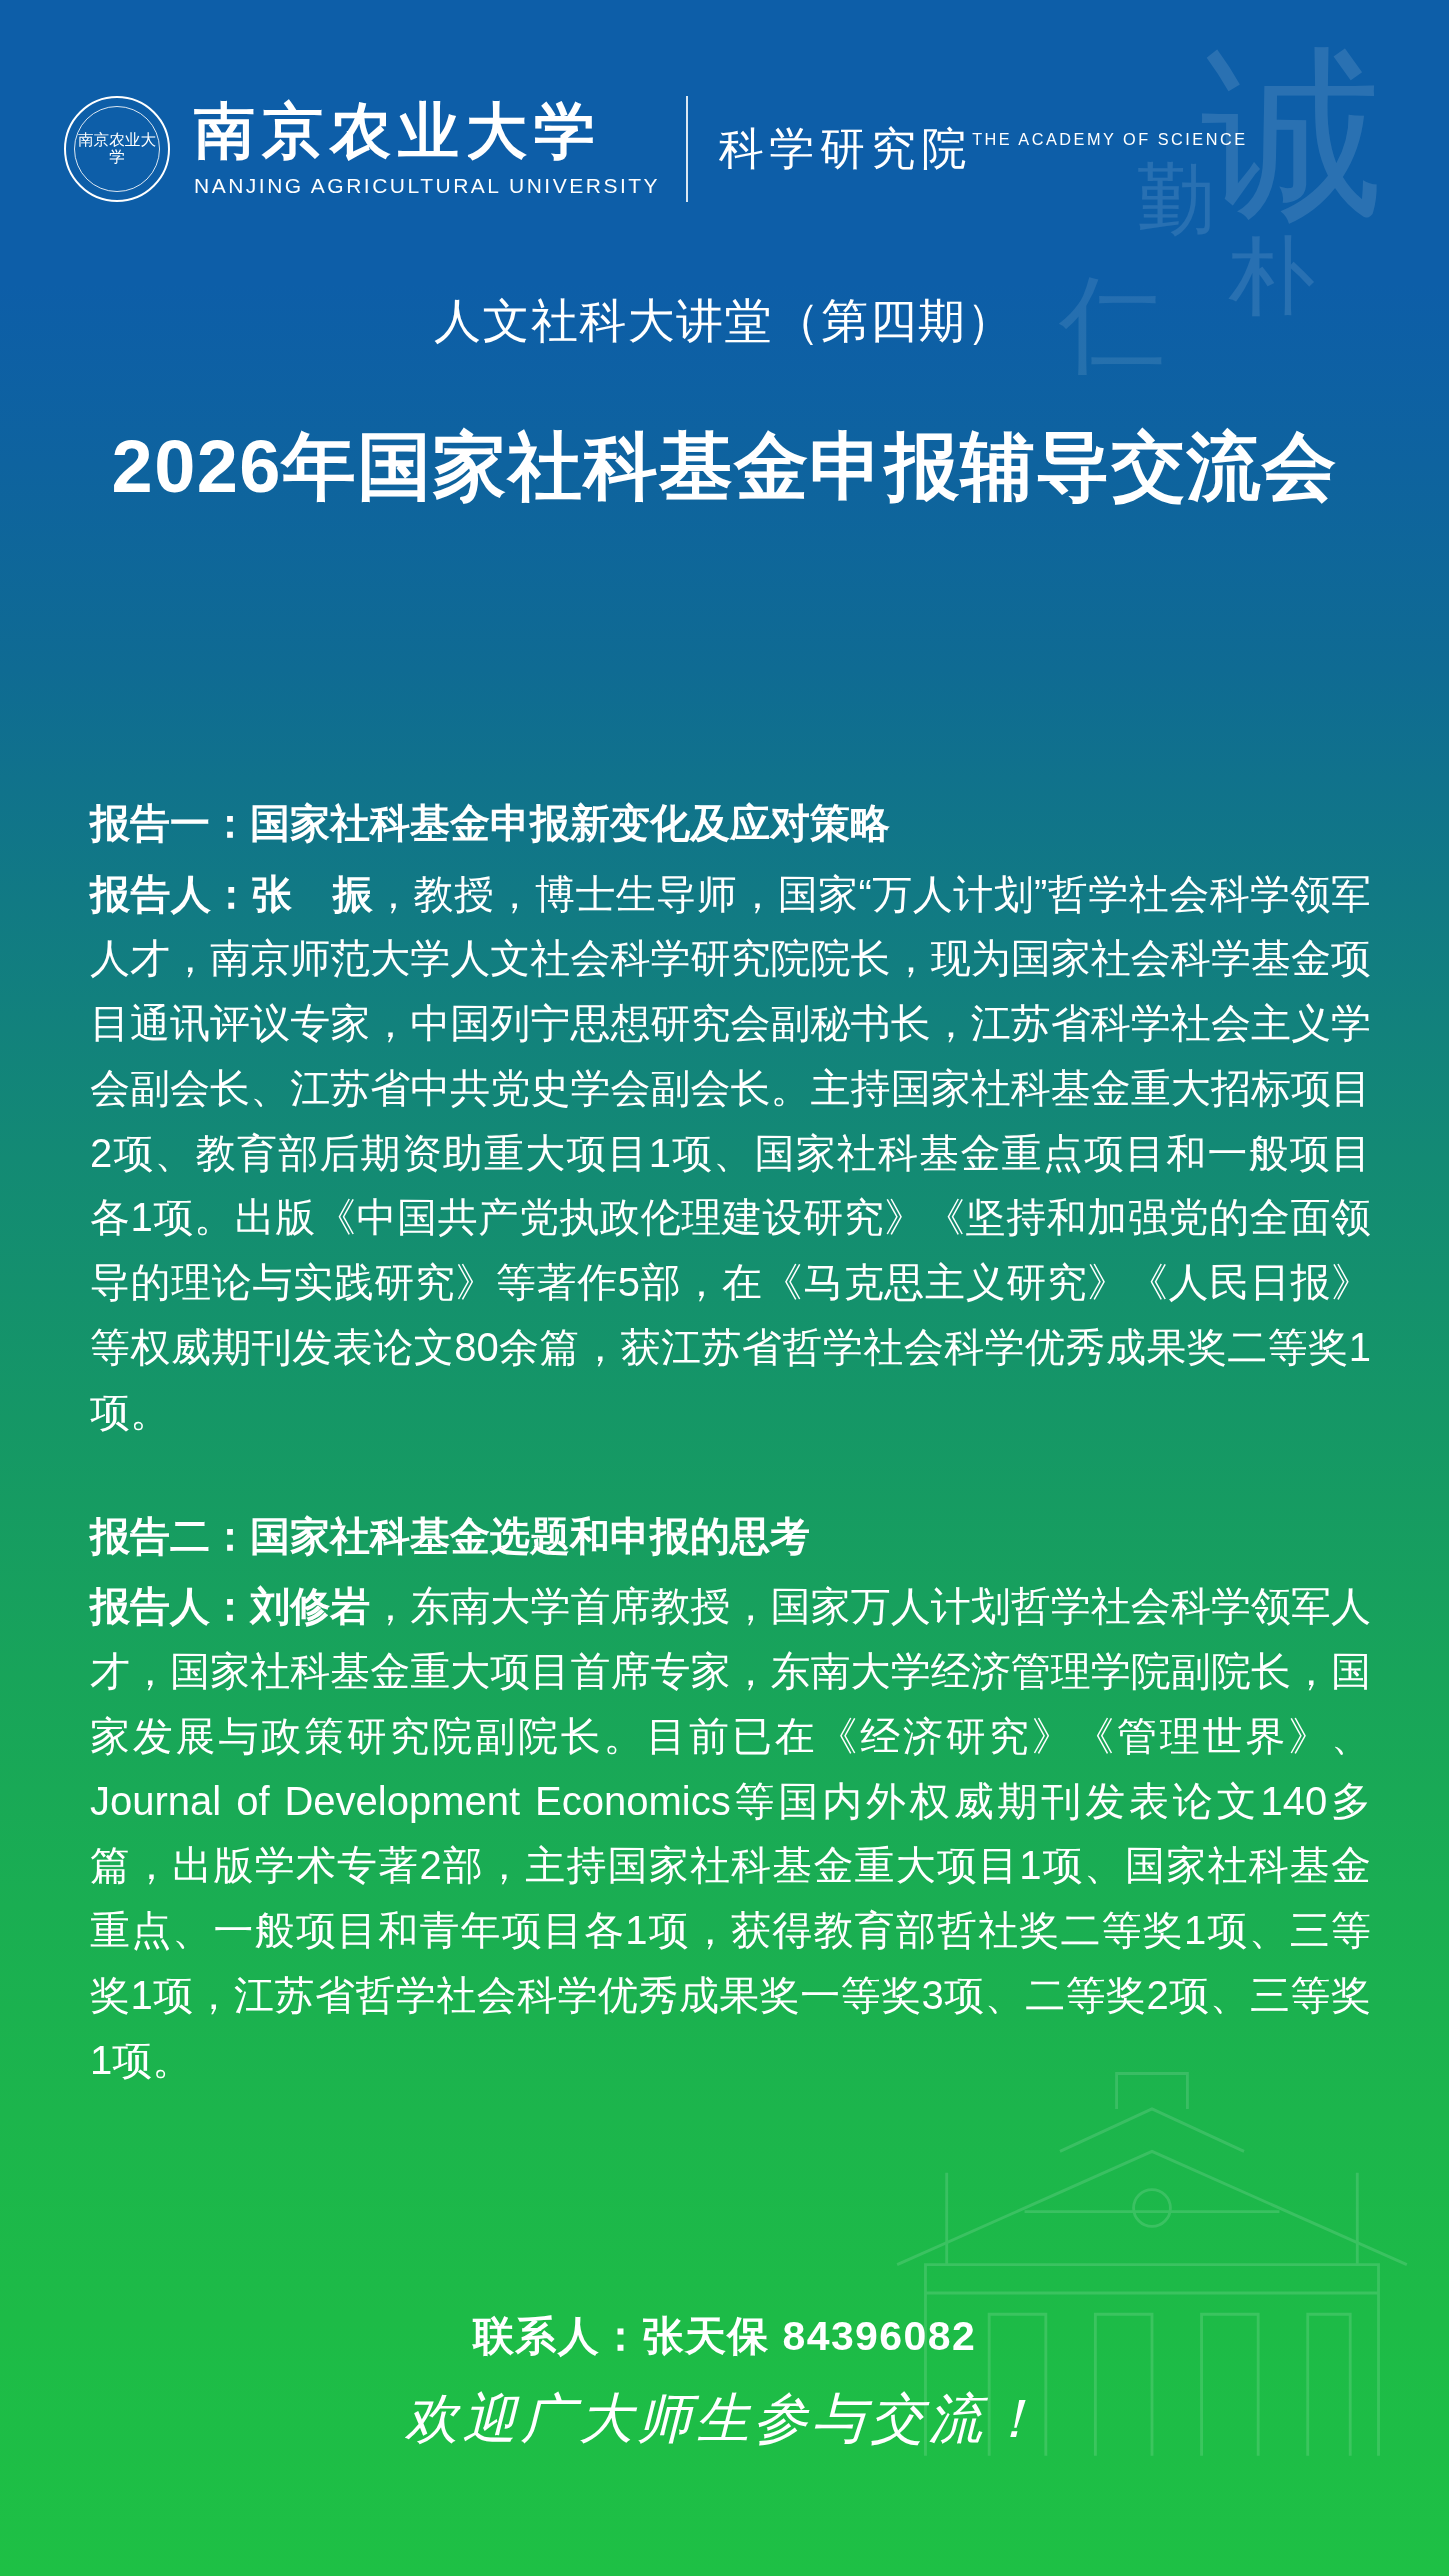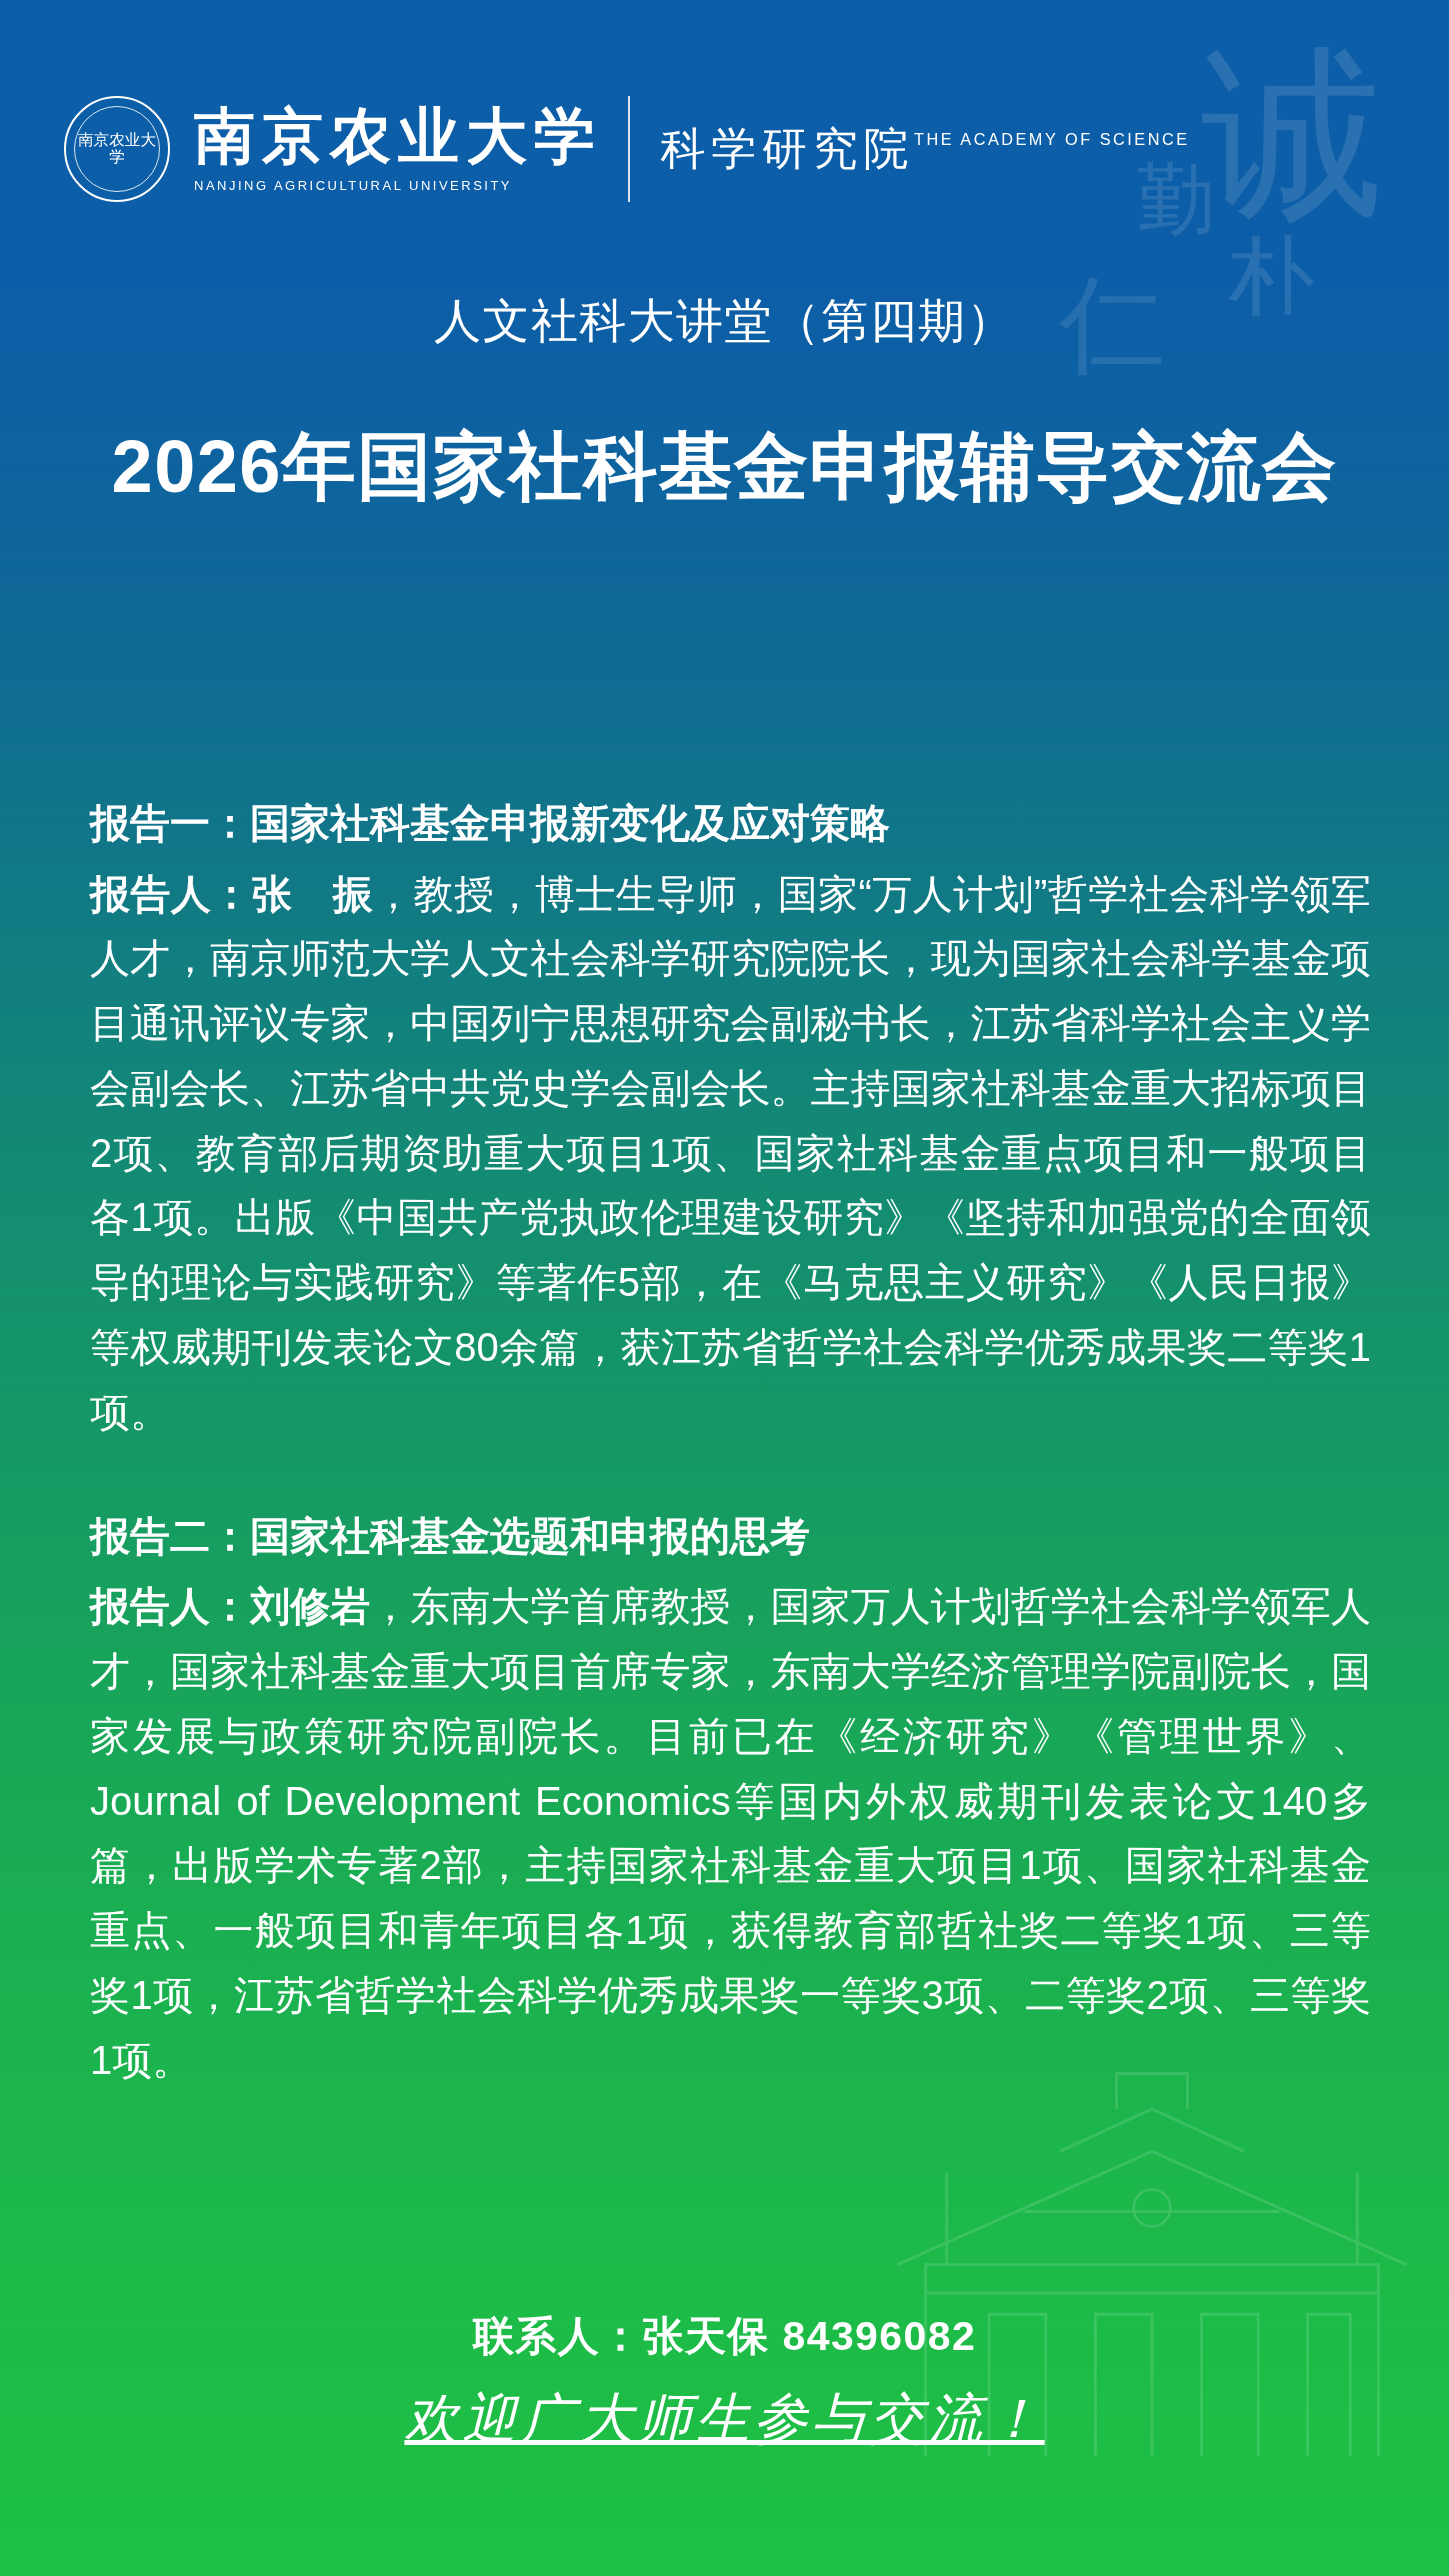--- a/index.html
+++ b/index.html
@@ -131,21 +131,21 @@
   }
   .uni-cn {
     font-size: 61px;
     font-weight: 700;
     letter-spacing: 7px;
     line-height: 1.05;
     font-family: "DejaVu Serif", "Liberation Serif", serif;
     white-space: nowrap;
   }
   .uni-en {
-    font-size: 13px;
+    font-size: 21px;
     letter-spacing: 2.5px;
     margin-top: 10px;
     white-space: nowrap;
   }
   .vbar {
     width: 2.1px;
     height: 106px;
     background: rgba(255,255,255,0.85);
     margin: 0 31px 0 0;
   }
@@ -238,21 +238,20 @@
   .welcome {
     position: absolute;
     bottom: 120px;
     left: 0;
     width: 100%;
     text-align: center;
     font-size: 54px;
     font-family: "DejaVu Serif", "Liberation Serif", serif;
     font-style: italic;
     letter-spacing: 4.2px;
-    text-decoration: underline;
   }
 </style>
 </head>
 <body>
 
 <div class="poster">
 
   <div class="wm-callig">
     <div class="big">诚</div>
     <div class="m1">勤</div>

